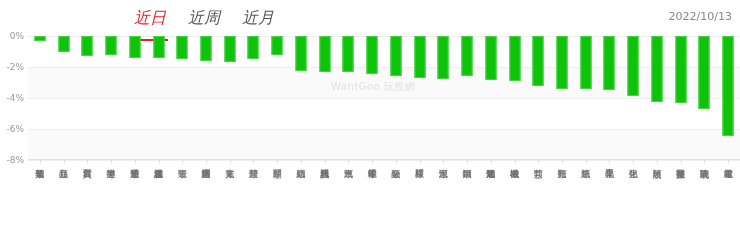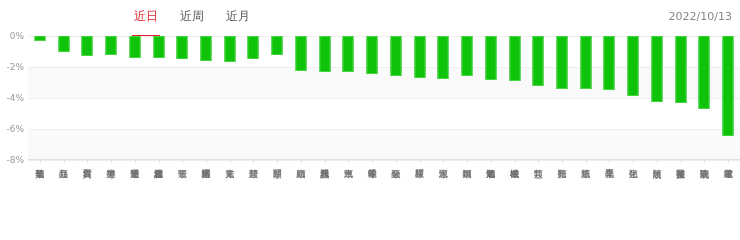--- a/index.html
+++ b/index.html
@@ -32,25 +32,26 @@
   }
   #range-tabs {
     position: absolute;
     left: 132px; top: 8px;
     display: flex;
     gap: 18px;
     align-items: flex-start;
   }
   .range-tab {
     position: relative;
-    font-size: 12px;
+    font-size: 16px;
     color: #555555;
     padding: 0 2px 12px 2px;
     cursor: pointer;
     white-space: nowrap;
+    font-style: italic;
   }
   .range-tab.active { color: #e2222c; }
   .range-tab.active::after {
     content: "";
     position: absolute;
     left: 0; right: 0; bottom: 0;
     height: 2px;
     background: #e2222c;
   }
   #chart-date {
@@ -312,20 +313,21 @@
         <div class="bar-slot" title="玻璃陶瓷 -4.7%" style="left: 664.533px; width: 23.7333px;">
           <div class="bar" style="top: 0px; height: 72.85px; background: rgb(15, 194, 10); border-color: rgb(69, 211, 64);"></div>
           <div class="tickmark"></div>
         </div>
         <div class="bar-slot" title="電器電纜 -6.45%" style="left: 688.267px; width: 23.7333px;">
           <div class="bar" style="top: 0px; height: 99.975px; background: rgb(15, 194, 10); border-color: rgb(69, 211, 64);"></div>
           <div class="tickmark"></div>
         </div>
       </div>
 
+    <div id="watermark">WantGoo 玩股網</div>
 
     <div id="x-labels">
         <div class="x-label" style="left: 11.8667px;">其他電子類</div>
         <div class="x-label" style="left: 35.6px;">食品類</div>
         <div class="x-label" style="left: 59.3333px;">百貨貿易</div>
         <div class="x-label" style="left: 83.0667px;">半導體業</div>
         <div class="x-label" style="left: 106.8px;">電子通路類</div>
         <div class="x-label" style="left: 130.533px;">電腦及週邊設</div>
         <div class="x-label" style="left: 154.267px;">電子類</div>
         <div class="x-label" style="left: 178px;">通信網路業</div>

